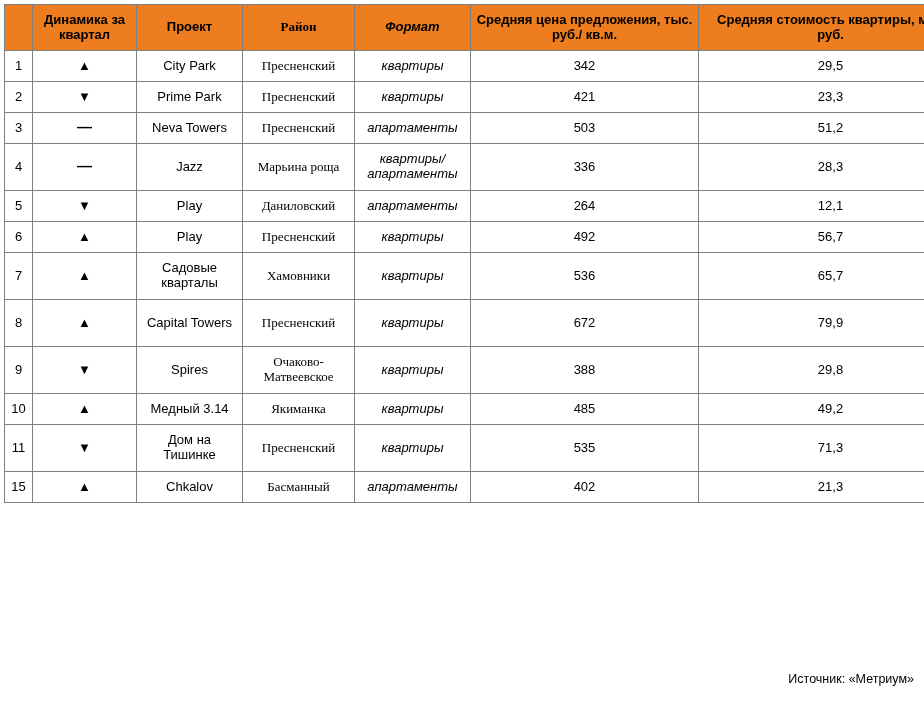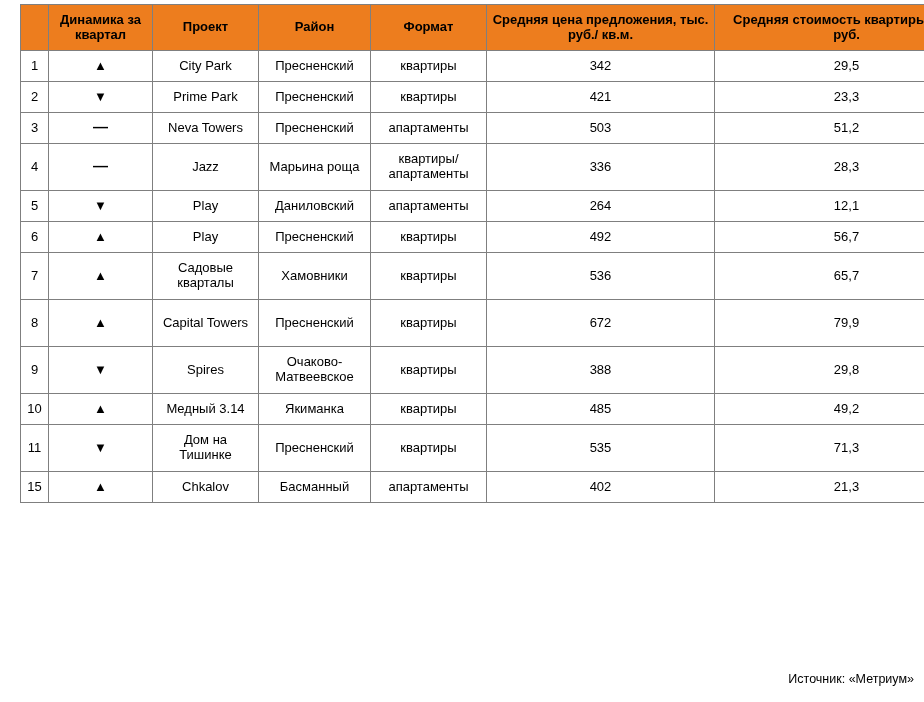--- a/index.html
+++ b/index.html
@@ -12,21 +12,21 @@
     height: 702px;
     font-family: "Liberation Sans", sans-serif;
     color: #000000;
     overflow: hidden;
   }
   .sheet {
     position: relative;
     width: 924px;
     height: 702px;
     box-sizing: border-box;
-    padding: 4px 4px 0 20px;
+    padding: 4px 4px 0 4px;
   }
   table.data {
     border-collapse: collapse;
     table-layout: fixed;
     width: 916px;
     margin: 0 auto;
   }
   table.data th, table.data td {
     border: 1px solid #7f7f7f;
     vertical-align: middle;
@@ -40,22 +40,22 @@
     background: #ED7D1E;
     color: #000000;
     font-weight: bold;
     font-size: 13.5px;
     height: 46px;
     border: 1px solid #7f7f7f;
   }
   th.col-num, td.col-num { width: 28px; }
   th.col-dyn, td.col-dyn { width: 104px; }
   th.col-proj, td.col-proj { width: 106px; }
-  th.col-dist, td.col-dist { width: 112px; }
-  th.col-fmt, td.col-fmt { width: 116px; }
+  th.col-dist, td.col-dist { width: 112px; font-family: Liberation Serif, serif; }
+  th.col-fmt, td.col-fmt { width: 116px; font-style: italic; }
   th.col-price, td.col-price { width: 228px; }
   th.col-cost, td.col-cost { width: 264px; }
 
   td.col-num {
     font-size: 12.5px;
     text-align: center;
   }
   td.col-dyn {
     font-size: 14px;
     letter-spacing: 0;

